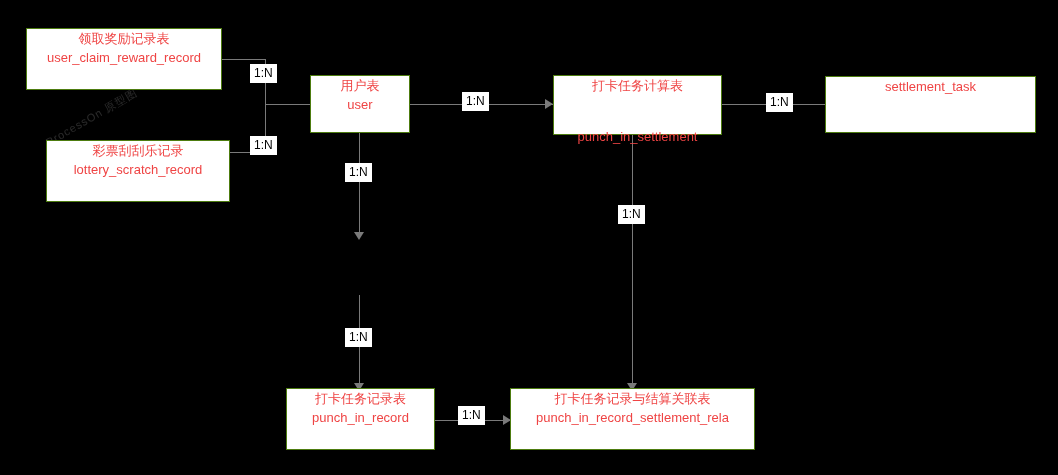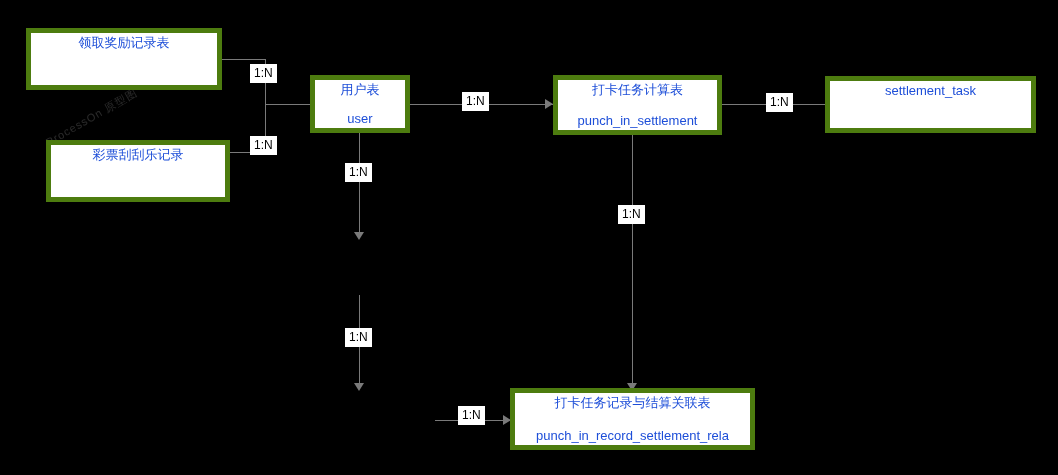--- a/index.html
+++ b/index.html
@@ -11,27 +11,27 @@
     position: relative;
     width: 1058px;
     height: 475px;
     background: #000000;
     overflow: hidden;
     font-family: "Liberation Sans", sans-serif;
   }
   .node {
     position: absolute;
     background: #ffffff;
-    border: 5px solid #4d7c0f;
+    border: 1px solid #4d7c0f;
     box-sizing: border-box;
     display: flex;
     flex-direction: column;
     align-items: center;
-    justify-content: space-between;
-    color: #1d4ed8;
+    justify-content: flex-start;
+    color: #ef4444;
     font-size: 13px;
     line-height: 19px;
     text-align: center;
     z-index: 4;
   }
   .node .l1 { white-space: nowrap; }
   .node .l2 { white-space: nowrap; }
 
   .edge {
     position: absolute;
@@ -125,41 +125,47 @@
   <div class="arrow down" style="left:354px; top:383px;"></div>
 
   <div class="edge h" style="left:435px; top:420px; width:75px;"></div>
   <div class="arrow right" style="left:503px; top:415px;"></div>
 
   <div class="edge v" style="left:632px; top:135px; height:250px;"></div>
   <div class="arrow down" style="left:627px; top:383px;"></div>
 
   <div class="node" style="left:26px; top:28px; width:196px; height:62px;">
     <div class="l1">领取奖励记录表</div>
+    <div class="l2">user_claim_reward_record</div>
   </div>
 
   <div class="node" style="left:46px; top:140px; width:184px; height:62px;">
     <div class="l1">彩票刮刮乐记录</div>
+    <div class="l2">lottery_scratch_record</div>
   </div>
 
   <div class="node" style="left:310px; top:75px; width:100px; height:58px;">
     <div class="l1">用户表</div>
     <div class="l2">user</div>
   </div>
 
-  <div class="node" style="left:553px; top:75px; width:169px; height:60px;">
+  <div class="node" style="left:553px; top:75px; width:169px; height:60px;gap:32px;">
     <div class="l1">打卡任务计算表</div>
     <div class="l2">punch_in_settlement</div>
   </div>
 
   <div class="node" style="left:825px; top:76px; width:211px; height:57px;">
     <div class="l2">settlement_task</div>
   </div>
 
 
+  <div class="node" style="left:286px; top:388px; width:149px; height:62px;">
+    <div class="l1">打卡任务记录表</div>
+    <div class="l2">punch_in_record</div>
+  </div>
 
   <div class="node" style="left:510px; top:388px; width:245px; height:62px;">
     <div class="l1">打卡任务记录与结算关联表</div>
     <div class="l2">punch_in_record_settlement_rela</div>
   </div>
 
   <div class="label" style="left:250px; top:64px;">1:N</div>
   <div class="label" style="left:250px; top:136px;">1:N</div>
   <div class="label" style="left:462px; top:92px;">1:N</div>
   <div class="label" style="left:766px; top:93px;">1:N</div>

